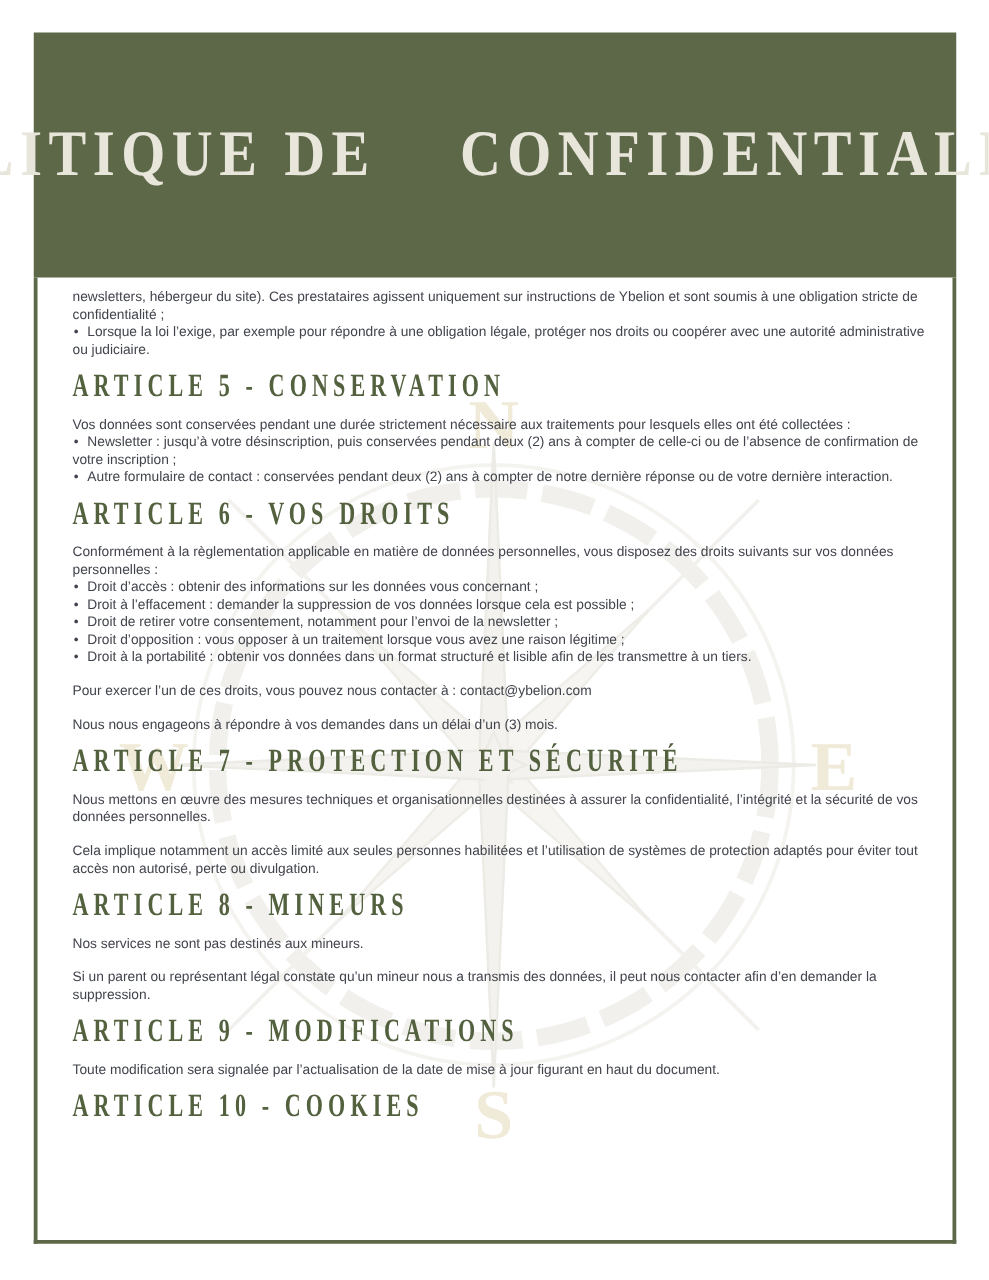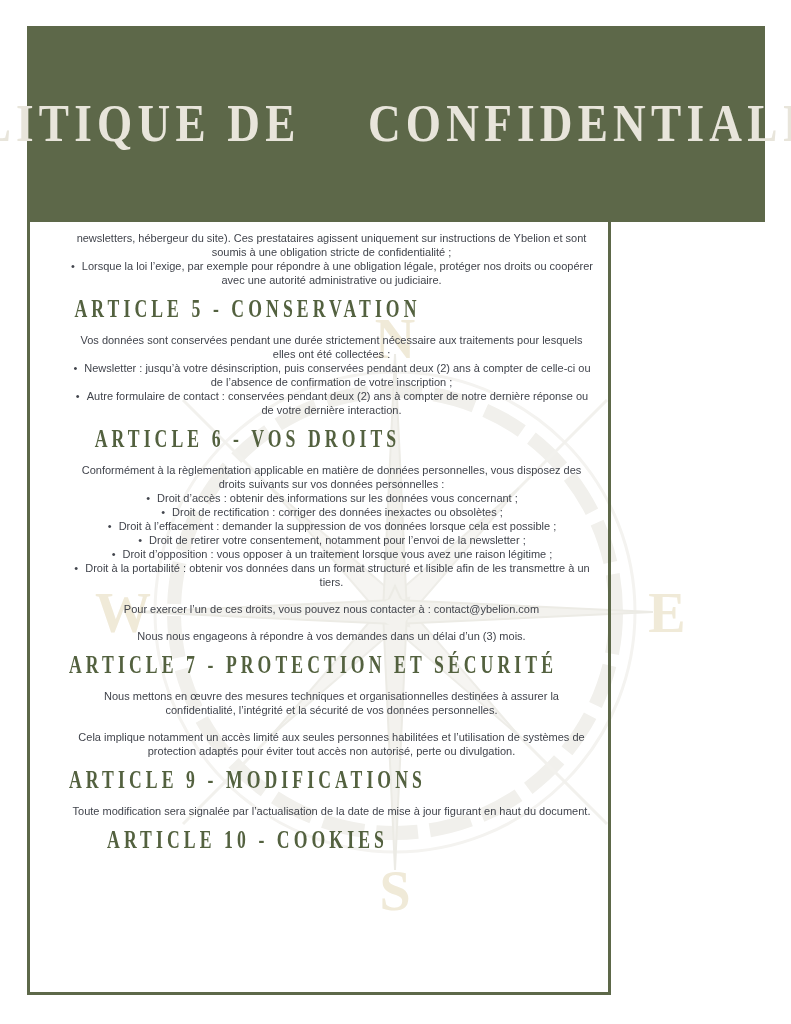--- a/index.html
+++ b/index.html
@@ -51,30 +51,29 @@
     white-space: nowrap;
     transform: scaleX(0.87);
     transform-origin: 50% 50%;
   }
 
   
   .content-box {
     position: absolute;
     left: 27px;
     top: 222px;
-    width: 584px;
+    width: 738px;
     height: 773px;
     box-sizing: border-box;
     border: 3px solid #5d6849;
     border-top: none;
     background: transparent;
     z-index: 1;
-    padding: 9px 14px 0 39px;
+    padding: 9px 14px 0 28px;
     overflow: hidden;
-    text-align: center;
   }
   .content-box section { margin: 0; }
 
   h2.heading {
     color: #53613f;
     font-family: "Liberation Serif", "DejaVu Serif", serif;
     font-weight: 700;
     font-size: 26px;
     line-height: 26px;
     letter-spacing: 6px;
@@ -144,34 +143,38 @@
       <section>
         <h2 class="heading">ARTICLE 5 - CONSERVATION</h2>
         <p class="block para">Vos données sont conservées pendant une durée strictement nécessaire aux traitements pour lesquels elles ont été collectées :</p>
         <p class="block bullet"><span class="dot">•</span><span>Newsletter : jusqu’à votre désinscription, puis conservées pendant deux (2) ans à compter de celle-ci ou de l’absence de confirmation de votre inscription ;</span></p>
         <p class="block bullet"><span class="dot">•</span><span>Autre formulaire de contact : conservées pendant deux (2) ans à compter de notre dernière réponse ou de votre dernière interaction.</span></p>
       </section>
       <section>
         <h2 class="heading">ARTICLE 6 - VOS DROITS</h2>
         <p class="block para">Conformément à la règlementation applicable en matière de données personnelles, vous disposez des droits suivants sur vos données personnelles :</p>
         <p class="block bullet"><span class="dot">•</span><span>Droit d’accès : obtenir des informations sur les données vous concernant ;</span></p>
-        <p class="block bullet"><span class="dot">•</span><span>Droit de rectification : corriger des données inexactes ou obsolètes ;</span></p>
         <p class="block bullet"><span class="dot">•</span><span>Droit à l’effacement : demander la suppression de vos données lorsque cela est possible ;</span></p>
         <p class="block bullet"><span class="dot">•</span><span>Droit de retirer votre consentement, notamment pour l’envoi de la newsletter ;</span></p>
         <p class="block bullet"><span class="dot">•</span><span>Droit d’opposition : vous opposer à un traitement lorsque vous avez une raison légitime ;</span></p>
         <p class="block bullet"><span class="dot">•</span><span>Droit à la portabilité : obtenir vos données dans un format structuré et lisible afin de les transmettre à un tiers.</span></p>
         <p class="block para">Pour exercer l’un de ces droits, vous pouvez nous contacter à : contact@ybelion.com</p>
         <p class="block para">Nous nous engageons à répondre à vos demandes dans un délai d’un (3) mois.</p>
       </section>
       <section>
         <h2 class="heading">ARTICLE 7 - PROTECTION ET SÉCURITÉ</h2>
         <p class="block para">Nous mettons en œuvre des mesures techniques et organisationnelles destinées à assurer la confidentialité, l’intégrité et la sécurité de vos données personnelles.</p>
         <p class="block para">Cela implique notamment un accès limité aux seules personnes habilitées et l’utilisation de systèmes de protection adaptés pour éviter tout accès non autorisé, perte ou divulgation.</p>
       </section>
       <section>
+        <h2 class="heading">ARTICLE 8 - MINEURS</h2>
+        <p class="block para">Nos services ne sont pas destinés aux mineurs.</p>
+        <p class="block para">Si un parent ou représentant légal constate qu’un mineur nous a transmis des données, il peut nous contacter afin d’en demander la suppression.</p>
+      </section>
+      <section>
         <h2 class="heading">ARTICLE 9 - MODIFICATIONS</h2>
         <p class="block para">Toute modification sera signalée par l’actualisation de la date de mise à jour figurant en haut du document.</p>
       </section>
       <section>
         <h2 class="heading">ARTICLE 10 - COOKIES</h2>
       </section>
     </main>
 
 </div>
 

